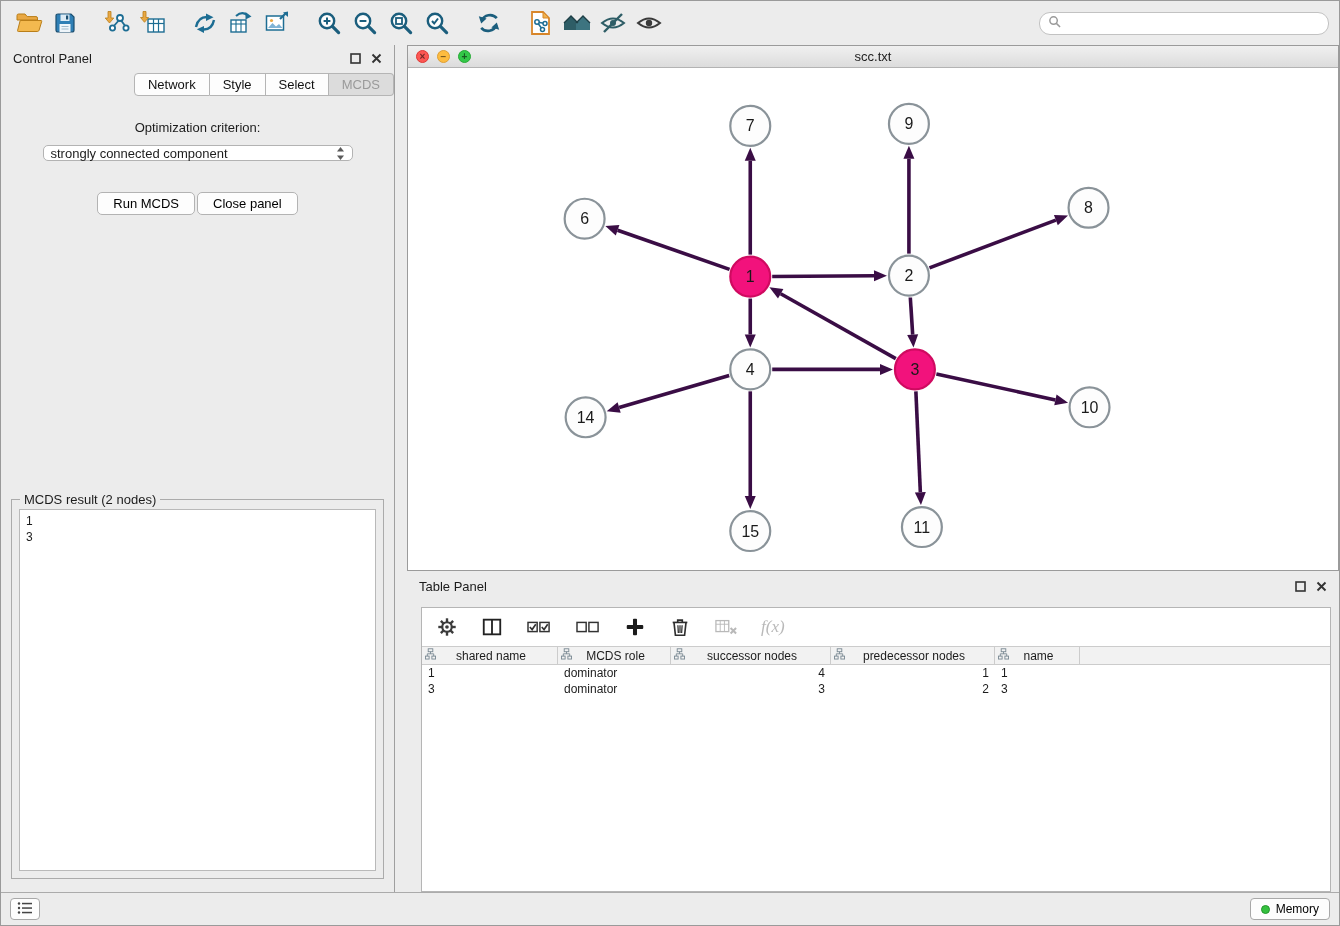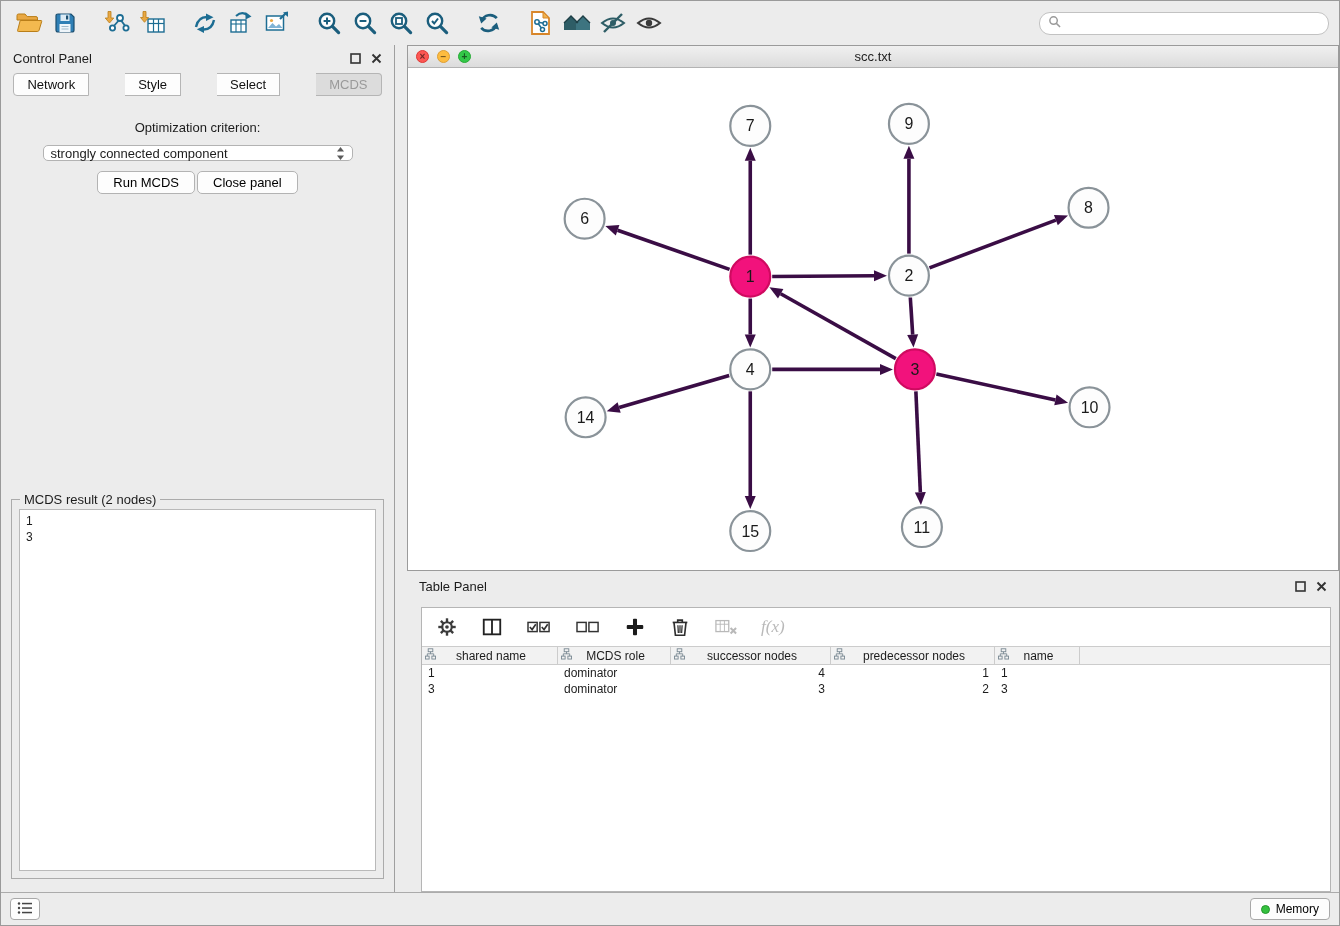--- a/index.html
+++ b/index.html
@@ -20,30 +20,30 @@
   .control-panel { width:394px; flex:none; background:#ececec; border-right:1px solid #9f9f9f; display:flex; flex-direction:column; }
   .gutter { width:12px; flex:none; }
   .right-col { flex:1; display:flex; flex-direction:column; min-width:0; }
 
   
   .panel-header { height:26px; flex:none; display:flex; align-items:center; padding:0 12px; font-size:13px; color:#1c1c1c; }
   .ph-icons { margin-left:auto; display:flex; gap:10px; align-items:center; }
   .ph-btn { background:none; border:none; cursor:pointer; display:flex; padding:0; }
 
   
-  .cp-tabs { display:flex; justify-content:center; margin-top:2px; flex:none;gap:36px; }
+  .cp-tabs { display:flex; justify-content:flex-end; margin-top:2px; flex:none; }
   .cp-tab { font-family:inherit; font-size:13px; padding:3px 13px; background:#fdfdfd; border:1px solid #b5b5b5; border-left:none; cursor:pointer; color:#111; }
   .cp-tab:first-child { border-left:1px solid #b5b5b5; border-radius:4px 0 0 4px; }
   .cp-tab:last-child { border-radius:0 4px 4px 0; }
   .cp-tab.active { background:#dcdcdc; color:#9a9a9a; }
   .cp-body { flex:1; display:flex; flex-direction:column; align-items:center; padding-top:24px; min-height:0; }
   .opt-label { font-size:13px; margin-bottom:10px; }
   .combo { width:310px; height:16px; background:#fff; border:1px solid #b3b3b3; border-radius:5px; display:flex; align-items:center; padding:0 7px; font-size:13px; cursor:pointer; }
   .combo .stepper { margin-left:auto; display:flex; }
-  .cp-buttons { display:flex; gap:2px; margin-top:10px; }
+  .cp-buttons { display:flex; gap:2px; margin-top:31px; }
   .btn { font-family:inherit; font-size:13px; padding:3px 15px; background:#fdfdfd; border:1px solid #b3b3b3; border-radius:5px; cursor:pointer; }
   .result-group { margin:auto 10px 13px 10px; align-self:stretch; height:380px; border:1px solid #ababab; position:relative; padding:9px 7px 7px 7px; background:#ececec; flex:none; }
   .result-title { position:absolute; top:-8px; left:8px; background:#ececec; padding:0 4px; font-size:13px; }
   .result-inner { width:100%; height:100%; background:#fff; border:1px solid #b9b9b9; font-size:12px; padding:3px 6px; white-space:pre; line-height:16px; overflow:hidden; }
 
   
   .net-window { height:526px; flex:none; border:1px solid #9b9b9b; background:#fff; display:flex; flex-direction:column; }
   .net-titlebar { height:22px; flex:none; background:linear-gradient(#f0f0f0,#dcdcdc); border-bottom:1px solid #b3b3b3; position:relative; display:flex; align-items:center; padding:0 8px; }
   .tl-box { display:flex; gap:8px; z-index:2; }
   .tl { width:13px; height:13px; border-radius:50%; font-size:10px; line-height:12px; text-align:center; color:rgba(0,0,0,.55); cursor:pointer; font-weight:bold; }

